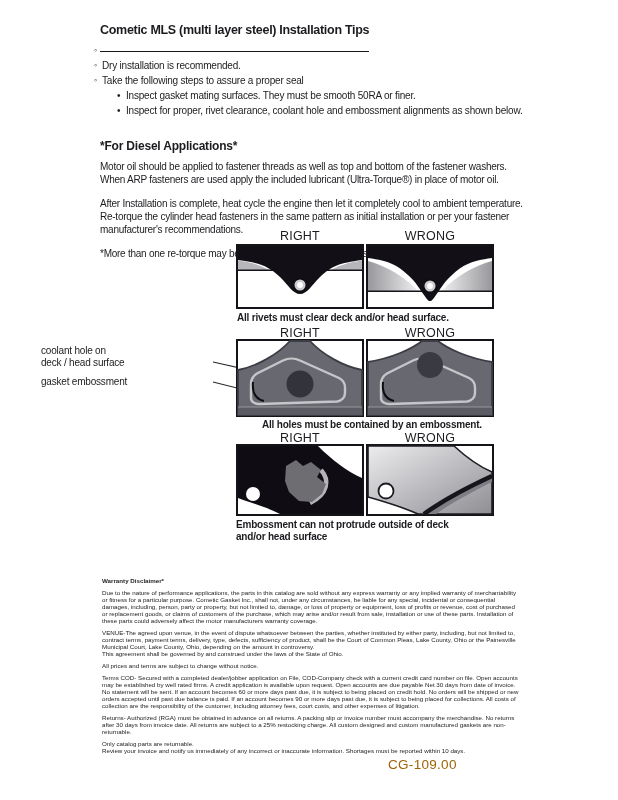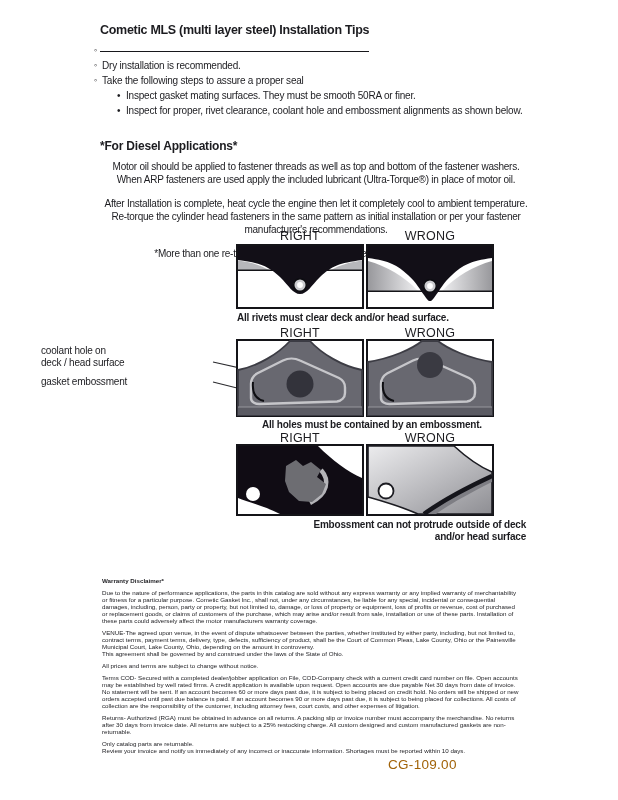--- a/index.html
+++ b/index.html
@@ -12,26 +12,26 @@
            border-bottom:1.5px solid #17171b; padding-bottom:14px; display:inline-block; }
 
   .bullets { left:94px; top:43px; width:444px; font-size:10px; letter-spacing:-0.2px; }
   .b-row { display:flex; line-height:15px; }
   .b-row .m { width:8px; flex:0 0 8px; font-size:9px; }
   .b-row.sub { padding-left:23px; }
   .b-row.sub .m { width:9px; flex:0 0 9px; font-size:10px; }
 
   .diesel { left:100px; top:116px; width:432px; font-size:10px; line-height:13px; letter-spacing:-0.25px;margin-top:24px; }
   .d-head { font-size:12px; font-weight:700; letter-spacing:-0.2px; margin-bottom:7px; }
-  .d-para { margin-bottom:11px;text-align:center; }
+  .d-para { margin-bottom:11px; }
 
   .fig-label { width:128px; text-align:center; font-size:12.5px; font-weight:400; letter-spacing:0.2px; }
   .fig-box  { width:128px; }
   .fig-box svg { display:block; }
-  .fig-cap { font-size:10px; font-weight:700; letter-spacing:-0.2px; line-height:12px;text-align:right; }
+  .fig-cap { font-size:10px; font-weight:700; letter-spacing:-0.2px; line-height:12px; }
 
   .lR1 { left:236px; top:229px; } .lW1 { left:366px; top:229px; }
   .bR1 { left:236px; top:244px; } .bW1 { left:366px; top:244px; }
   .cap1 { left:237px; top:312px; }
 
   .lR2 { left:236px; top:326px; } .lW2 { left:366px; top:326px; }
   .bR2 { left:236px; top:339px; } .bW2 { left:366px; top:339px; }
   .cap2 { left:238px; top:419px;margin-left:24px; }
 
   .lR3 { left:236px; top:431px; } .lW3 { left:366px; top:431px; }

